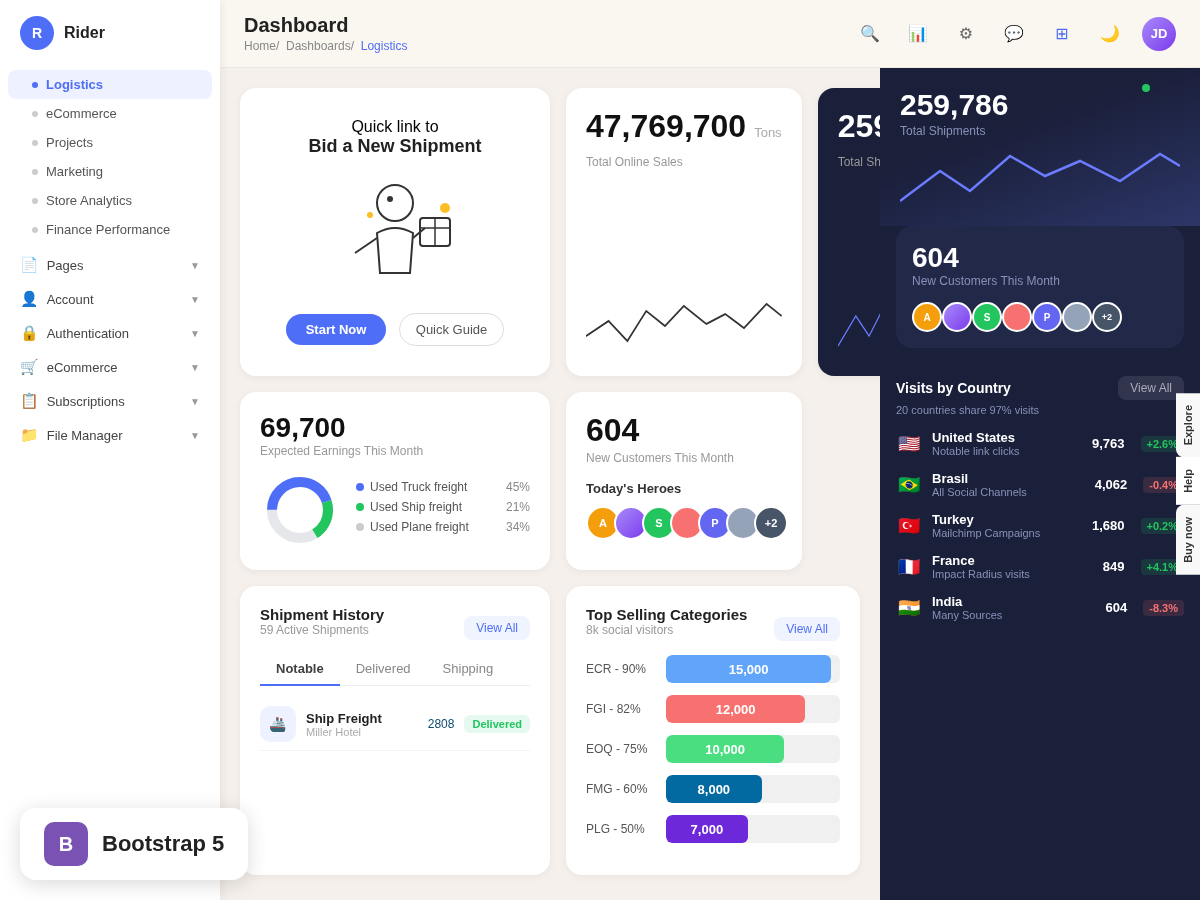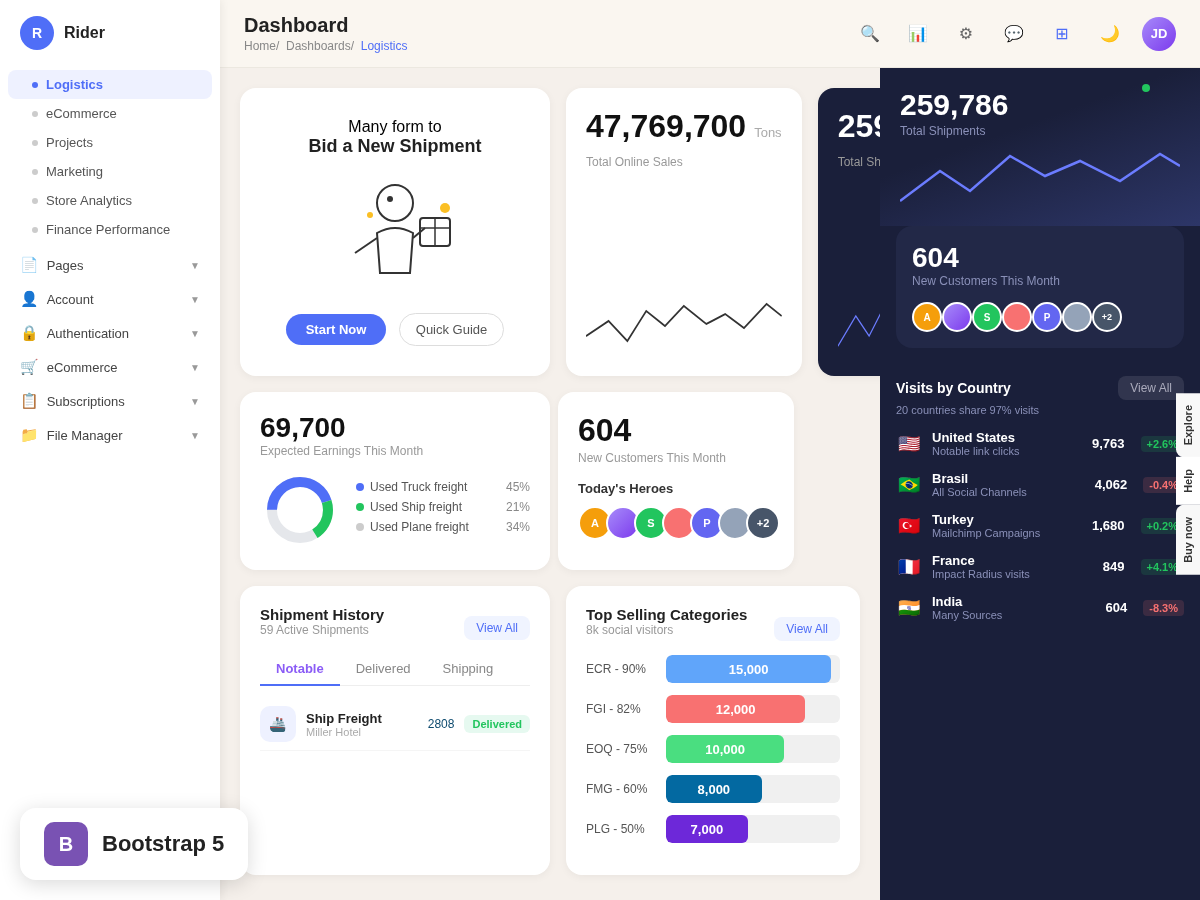--- a/index.html
+++ b/index.html
@@ -191,21 +191,21 @@
     .stat-label { font-size: 12px; color: #999; margin-top: 10px; }
     .mini-chart {
       height: 70px;
       margin-top: 10px;
     }
 
     
     .mid-row {
       display: grid;
       grid-template-columns: 310px 1fr 1fr;
-      gap: 8px;
+      gap: 16px;
     }
 
     
     .earnings-card { display: flex; flex-direction: column; gap: 12px; }
     .earnings-num { font-size: 28px; font-weight: 700; color: #111; }
     .earnings-label { font-size: 12px; color: #999; }
     .donut-section { display: flex; align-items: center; gap: 16px; }
     .donut-container { position: relative; width: 80px; height: 80px; flex-shrink: 0; }
     .legend { flex: 1; }
     .legend-item { display: flex; align-items: center; justify-content: space-between; font-size: 12px; color: #555; margin-bottom: 6px; }
@@ -252,21 +252,21 @@
     }
     .tabs { display: flex; gap: 0; border-bottom: 1px solid #eee; margin-bottom: 12px; }
     .tab {
       padding: 8px 16px;
       font-size: 13px;
       color: #888;
       cursor: pointer;
       border-bottom: 2px solid transparent;
       margin-bottom: -1px;
     }
-    .tab.active { color: #8b5cf6; border-bottom-color: #4f6ef7; font-weight: 600; }
+    .tab.active { color: #404040; border-bottom-color: #4f6ef7; font-weight: 600; }
     .history-item { display: flex; align-items: center; gap: 10px; padding: 8px 0; border-bottom: 1px solid #f5f5f5; }
     .history-icon-box {
       width: 36px; height: 36px;
       border-radius: 10px;
       background: #eef1ff;
       display: flex; align-items: center; justify-content: center;
       color: #4f6ef7;
       font-size: 14px;
     }
     .history-info { flex: 1; }
@@ -531,21 +531,21 @@
     </div>
   </div>
 
   <div class="content">
 
     <div class="center-content">
 
       <div class="top-row">
 
         <div class="card shipment-card">
-          <p>Many form to</p>
+          <p>Quick link to</p>
           <h3>Bid a New Shipment</h3>
           <div class="shipment-illustration">
             <svg viewBox="0 0 140 120" width="140" height="120">
 
               <circle cx="70" cy="30" r="18" fill="none" stroke="#333" stroke-width="2"></circle>
               <circle cx="65" cy="26" r="3" fill="#333"></circle>
 
               <path d="M52 60 Q70 50 88 60 L85 100 L55 100 Z" fill="none" stroke="#333" stroke-width="2"></path>
 
               <path d="M52 65 L30 80" stroke="#333" stroke-width="2" fill="none"></path>

